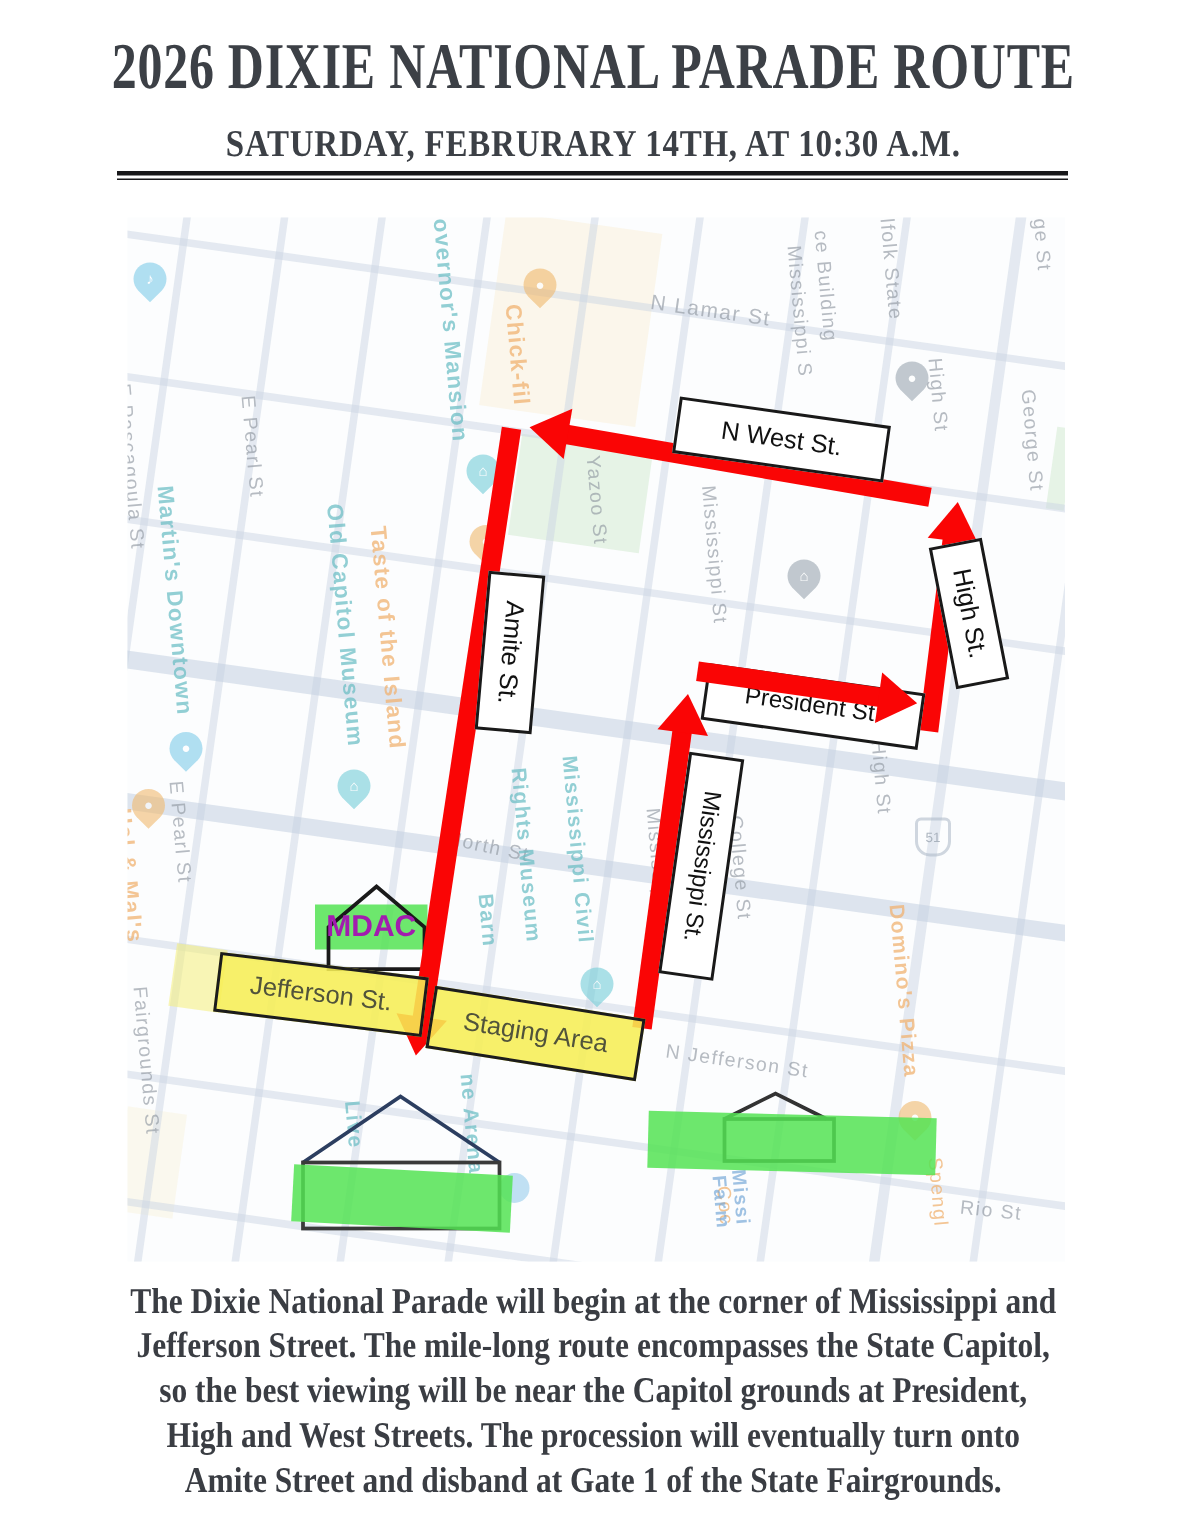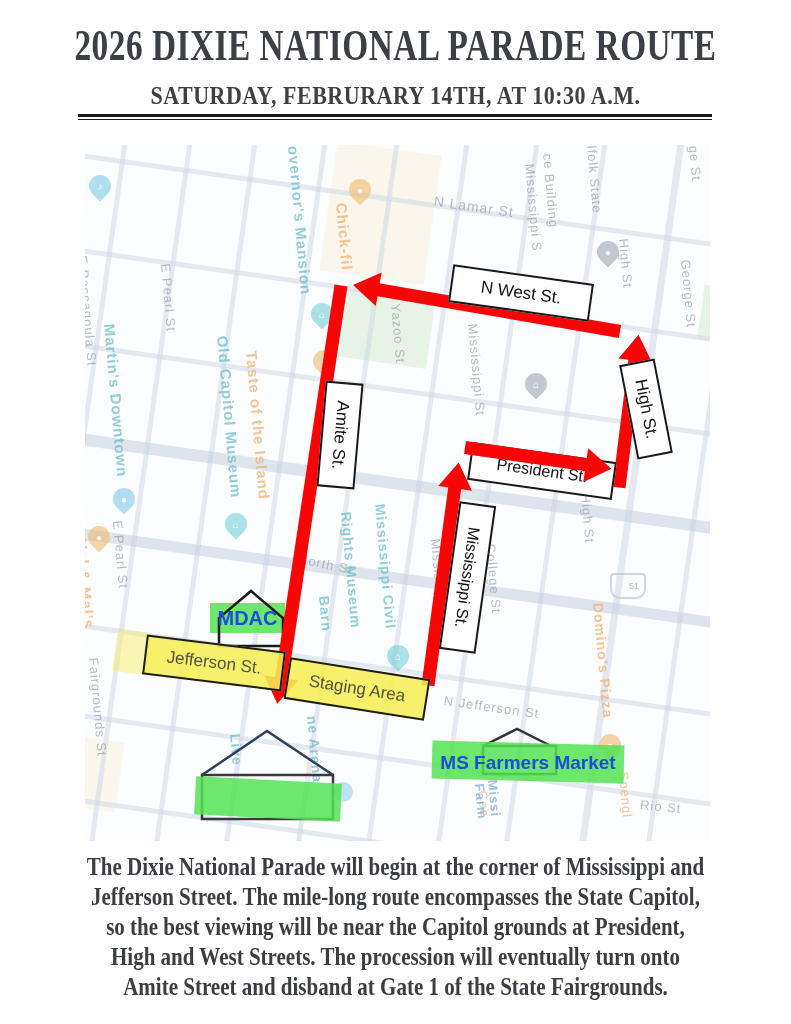--- a/index.html
+++ b/index.html
@@ -30,27 +30,27 @@
   .c-orange{color:rgba(240,178,112,.75);font-size:15px;font-weight:700;}
   .c-blue{color:rgba(120,168,215,.7);font-size:13px;font-weight:700;}
   .s13{font-size:13px;font-weight:400;}
   .s14{font-size:14px;}
   
   .pin{position:absolute;width:22px;height:22px;border-radius:50% 50% 50% 0;transform:rotate(-45deg);opacity:.6;z-index:1;}
   .pin span{position:absolute;inset:0;display:flex;align-items:center;justify-content:center;
             transform:rotate(45deg);color:#fff;font-size:10px;}
   .pb{background:#7ecbe8}.po{background:#f0b96e}.pt{background:#74cdd8}.pg{background:#9aa6b0}
   .pin-circle{position:absolute;width:20px;height:20px;border-radius:50%;background:#8ec9ea;opacity:.55;z-index:1;}
-  .shield{position:absolute;left:525px;top:428px;width:20px;height:22px;border:2px solid rgba(170,182,196,.55);
+  .shield{position:absolute;left:525px;top:400px;width:20px;height:22px;border:2px solid rgba(170,182,196,.55);
           border-radius:4px 4px 10px 10px;color:rgba(150,160,172,.75);font-size:9px;
-          display:flex;align-items:center;justify-content:center;z-index:1;padding-left:12px;}
+          display:flex;align-items:center;justify-content:center;z-index:1;}
   
   .gfill{position:absolute;background:rgba(84,227,84,.85);z-index:2;}
   .house{position:absolute;z-index:2;}
-  .gtext{position:absolute;z-index:3;color:#1d4ed8;font-weight:600;display:flex;align-items:center;
+  .gtext{position:absolute;z-index:3;color:#a21caf;font-weight:600;display:flex;align-items:center;
          justify-content:center;font-family:"Liberation Sans",sans-serif;}
   
   .arrow{position:absolute;height:13px;transform-origin:0 50%;z-index:4;}
   .arrow .shaft{position:absolute;left:0;top:0;height:13px;width:calc(100% - 20px);background:#fa0505;}
   .arrow .head{position:absolute;top:-10.5px;left:calc(100% - 26px);width:0;height:0;
                border-left:26px solid #fa0505;border-top:17px solid transparent;border-bottom:17px solid transparent;}
   .z7{z-index:7;}
   
   .wbox{position:absolute;background:#ffffff;border:2px solid #191919;display:flex;align-items:center;
         justify-content:center;font-size:17px;color:#111;z-index:6;}
@@ -183,21 +183,20 @@
       <polyline points="7,50 72,6 138,50" fill="none" stroke="#2c3e60" stroke-width="2.5"></polyline>
       <rect x="7" y="50" width="131" height="44" fill="none" stroke="#3a3a3a" stroke-width="2.5"></rect>
     </svg>
     <div class="gfill" style="left:110px;top:635px;width:146px;height:38px;transform:rotate(3deg);"></div>
 
     <svg class="house" style="left:391px;top:577px;" width="86" height="56" viewBox="0 0 86 56">
       <polyline points="7,24 41,7 75,24" fill="none" stroke="#333333" stroke-width="2.5"></polyline>
       <rect x="7" y="24" width="73" height="28" fill="none" stroke="#333333" stroke-width="2.5"></rect>
     </svg>
     <div class="gfill" style="left:347px;top:598px;width:192px;height:38px;transform:rotate(1.5deg);"></div>
-    <div class="gtext" style="left:347px;top:602px;width:192px;height:32px;font-size:19px;">MS Farmers Market</div>
 
     <div class="arrow" style="left:535px;top:179.5px;width:271px;transform:rotate(189.8deg);">
       <div class="shaft"></div>
         <div class="head"></div>
     </div>
     <div class="arrow" style="left:534px;top:335.5px;width:154px;transform:rotate(-82.9deg);">
       <div class="shaft"></div>
         <div class="head"></div>
     </div>
     <div class="arrow" style="left:343px;top:533.5px;width:225px;transform:rotate(-82.3deg);">

